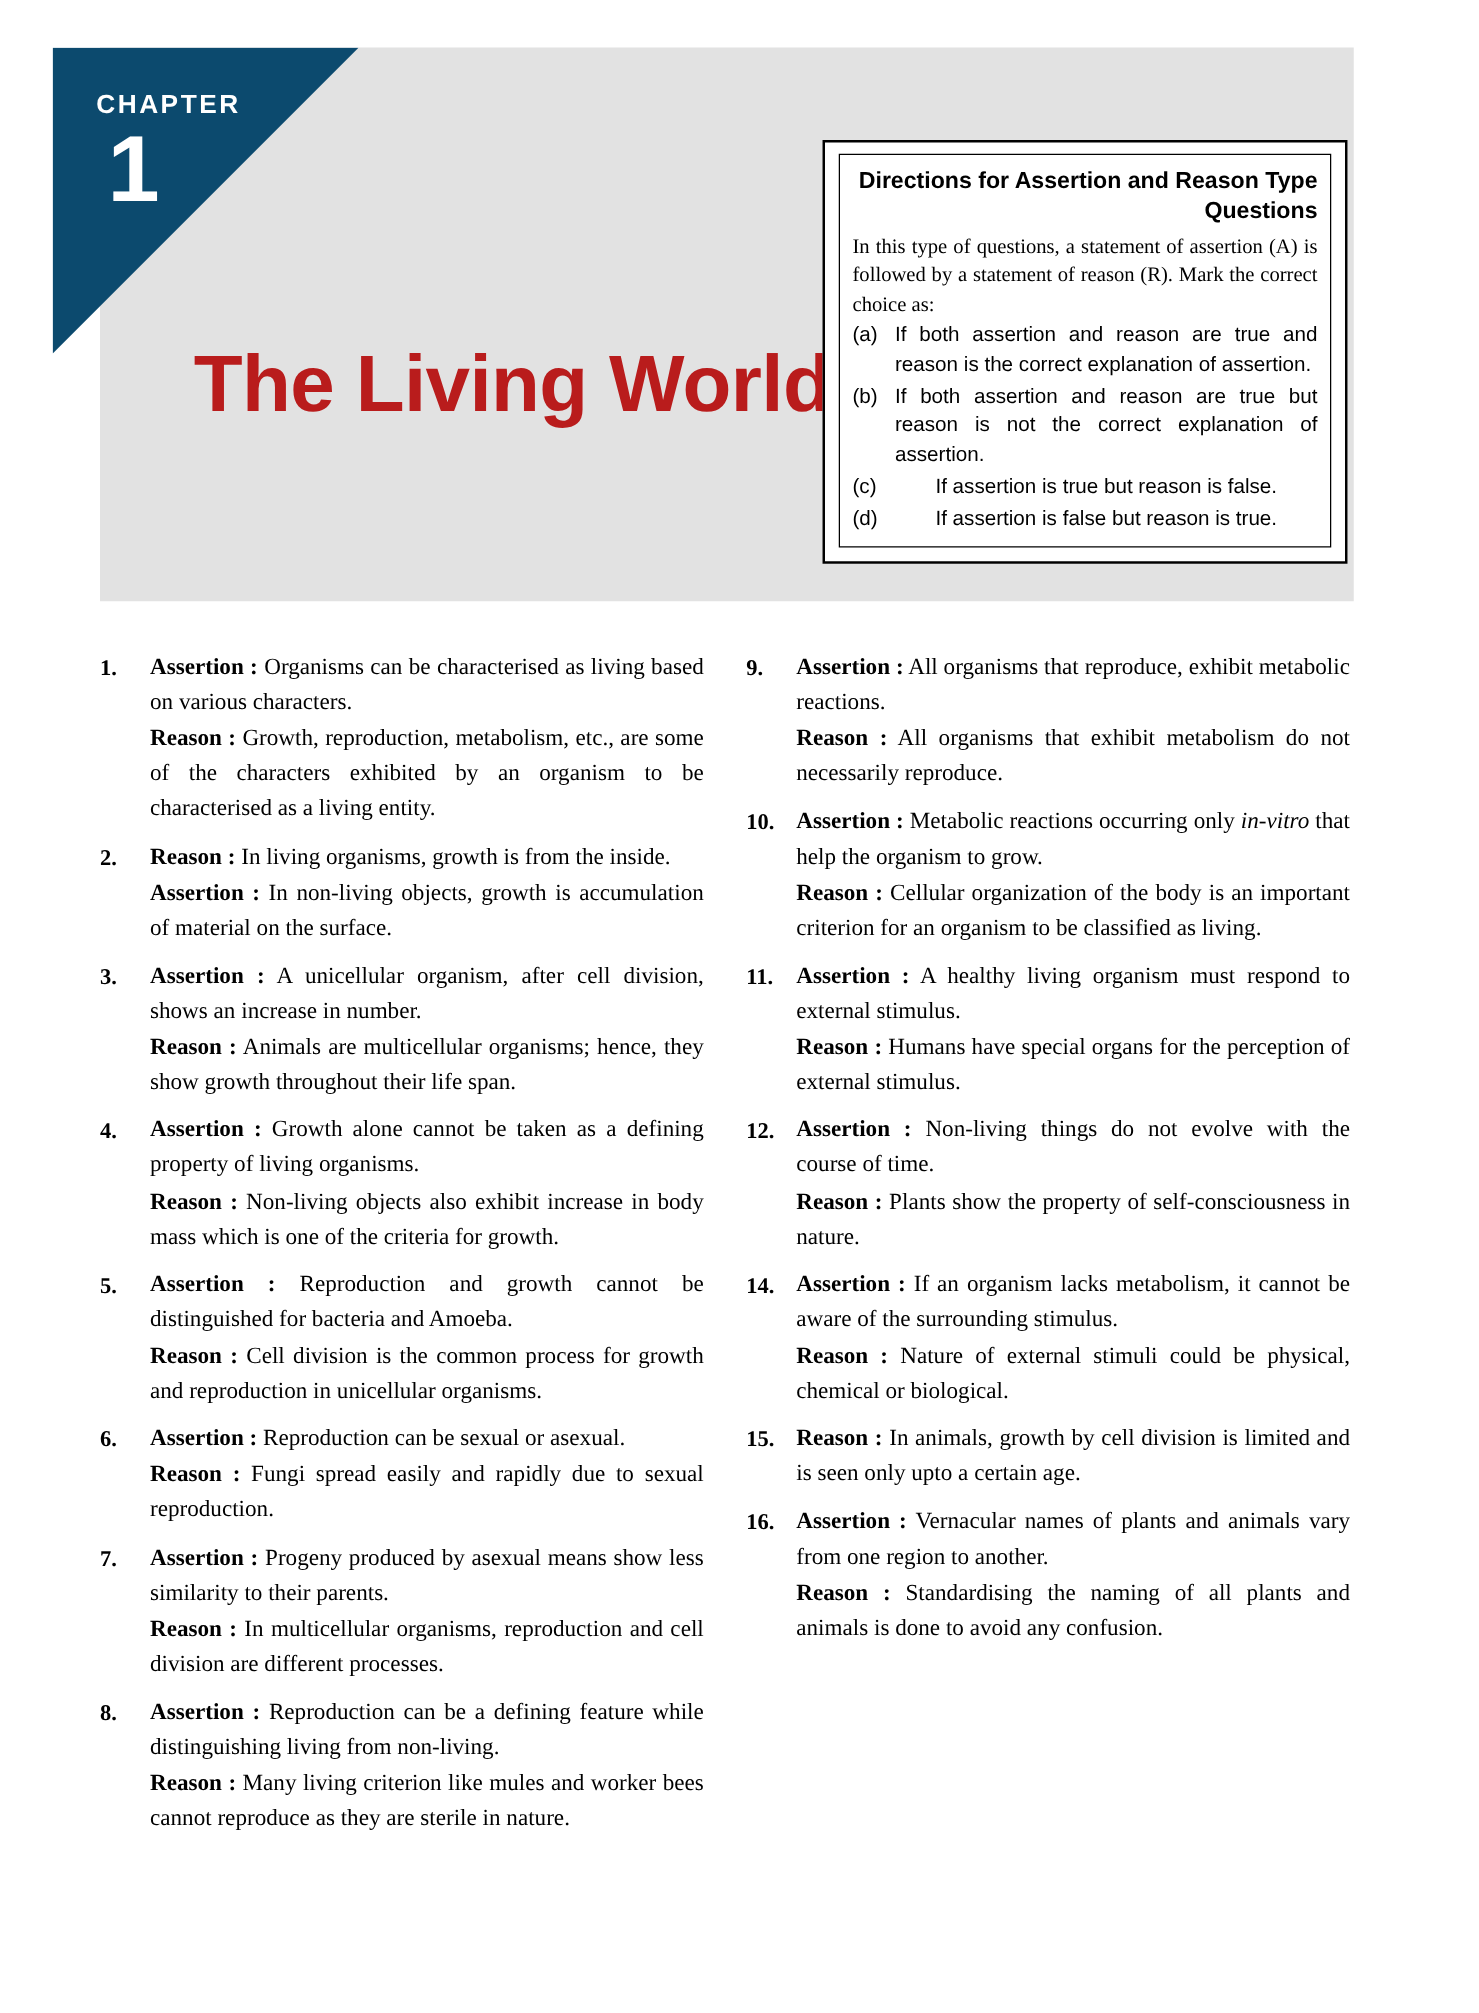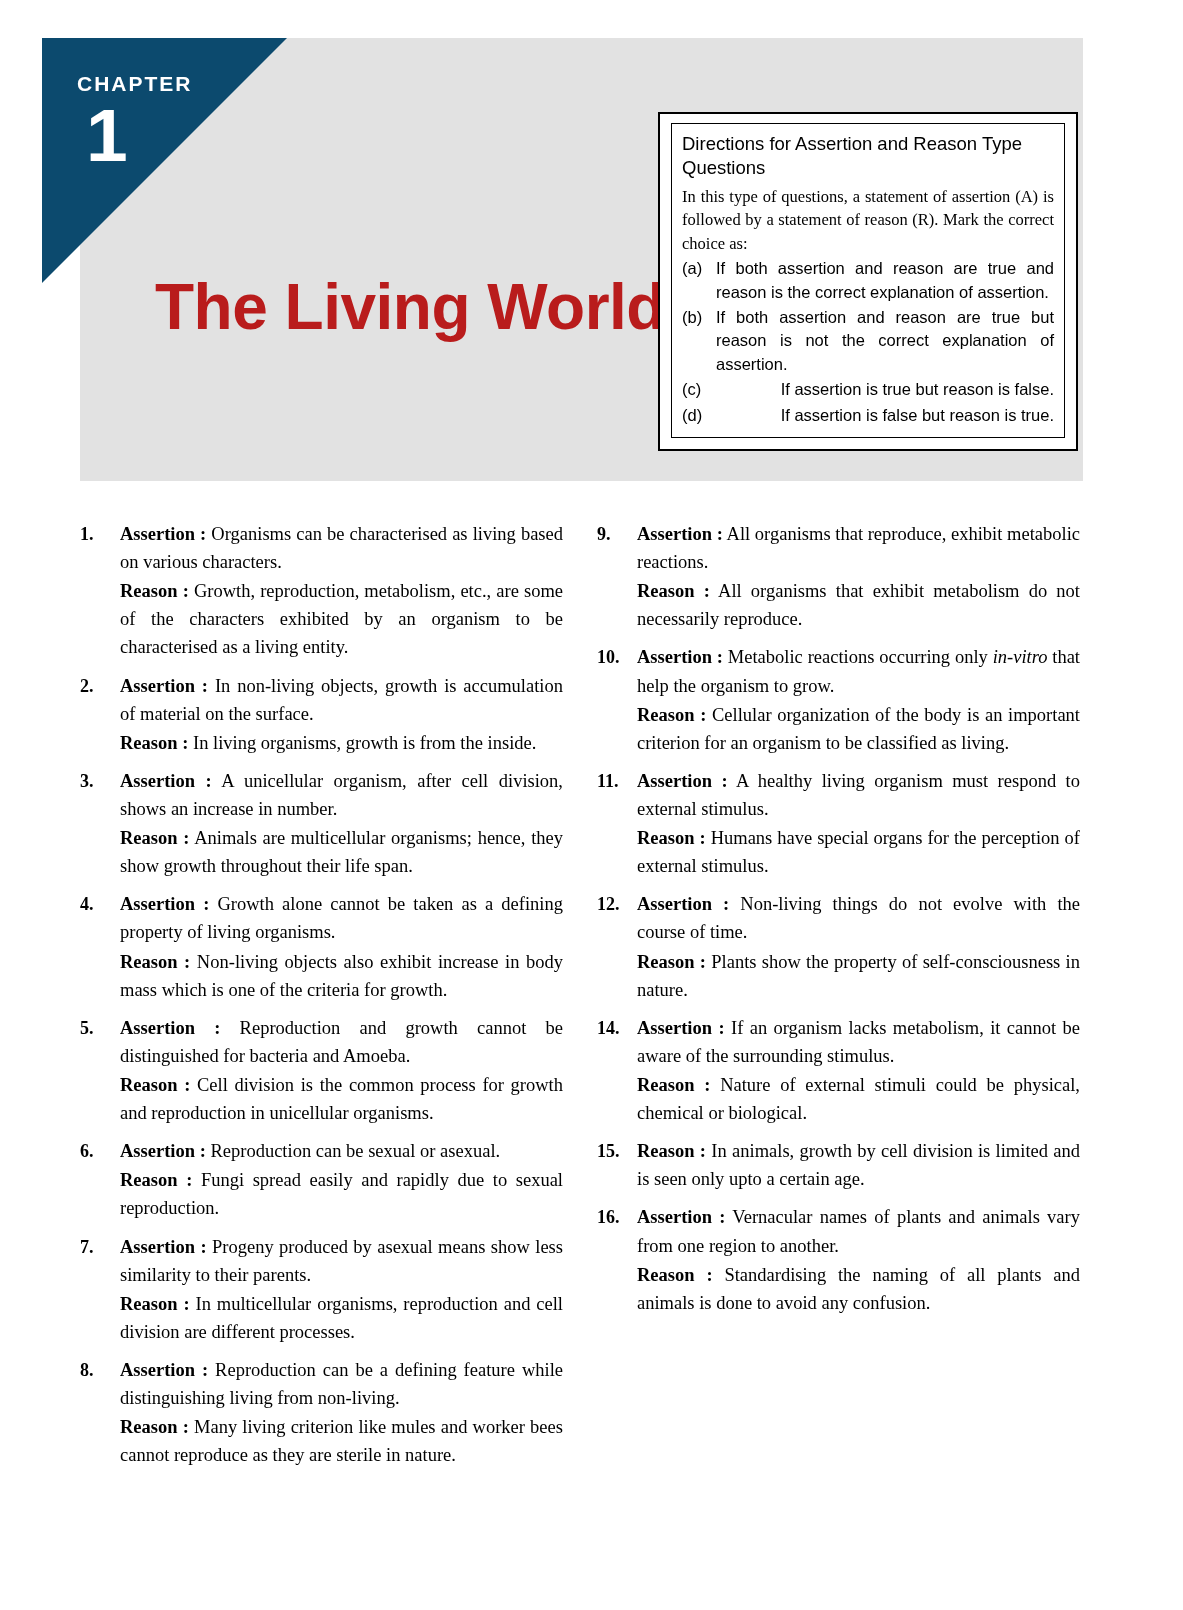--- a/index.html
+++ b/index.html
@@ -81,22 +81,22 @@
     font-family: "Liberation Sans", sans-serif;
     font-size: 16.5px;
     line-height: 1.42;
   }
   .directions-box .outline {
     border: 1px solid #000;
     padding: 8px 10px 10px 10px;
     margin: -1px;
   }
   .directions-title {
-    text-align: left;
-    font-weight: normal;
+    text-align: right;
+    font-weight: bold;
     font-size: 18.5px;
     line-height: 1.32;
     margin-bottom: 4px;
   }
   .directions-intro {
     text-align: justify;
     margin-bottom: 2px;
     font-family: Liberation Serif, serif;
   }
   .opt-row {
@@ -104,21 +104,21 @@
     margin-top: 2px;
   }
   .opt-label {
     width: 34px;
     flex: none;
   }
   .opt-text {
     flex: 1;
     text-align: justify;
   }
-  .opt-text.nojust { text-align: right; }
+  .opt-text.nojust { text-align: center; }
 
   
   .columns {
     position: absolute;
     left: 80px;
     top: 520px;
     width: 1000px;
     display: flex;
     gap: 34px;
     font-size: 18.5px;
@@ -193,22 +193,22 @@
       <div class="item">
         <div class="item-num">1.</div>
         <div class="item-body">
           <p class="para"><span class="lbl">Assertion :</span> <span>Organisms can be characterised as living based on various characters.</span></p>
           <p class="para"><span class="lbl">Reason :</span> <span>Growth, reproduction, metabolism, etc., are some of the characters exhibited by an organism to be characterised as a living entity.</span></p>
         </div>
       </div>
       <div class="item">
         <div class="item-num">2.</div>
         <div class="item-body">
+          <p class="para"><span class="lbl">Reason :</span> <span>In living organisms, growth is from the inside.</span></p>
           <p class="para"><span class="lbl">Assertion :</span> <span>In non-living objects, growth is accumulation of material on the surface.</span></p>
-          <p class="para"><span class="lbl">Reason :</span> <span>In living organisms, growth is from the inside.</span></p>
         </div>
       </div>
       <div class="item">
         <div class="item-num">3.</div>
         <div class="item-body">
           <p class="para"><span class="lbl">Assertion :</span> <span>A unicellular organism, after cell division, shows an increase in number.</span></p>
           <p class="para"><span class="lbl">Reason :</span> <span>Animals are multicellular organisms; hence, they show growth throughout their life span.</span></p>
         </div>
       </div>
       <div class="item">

